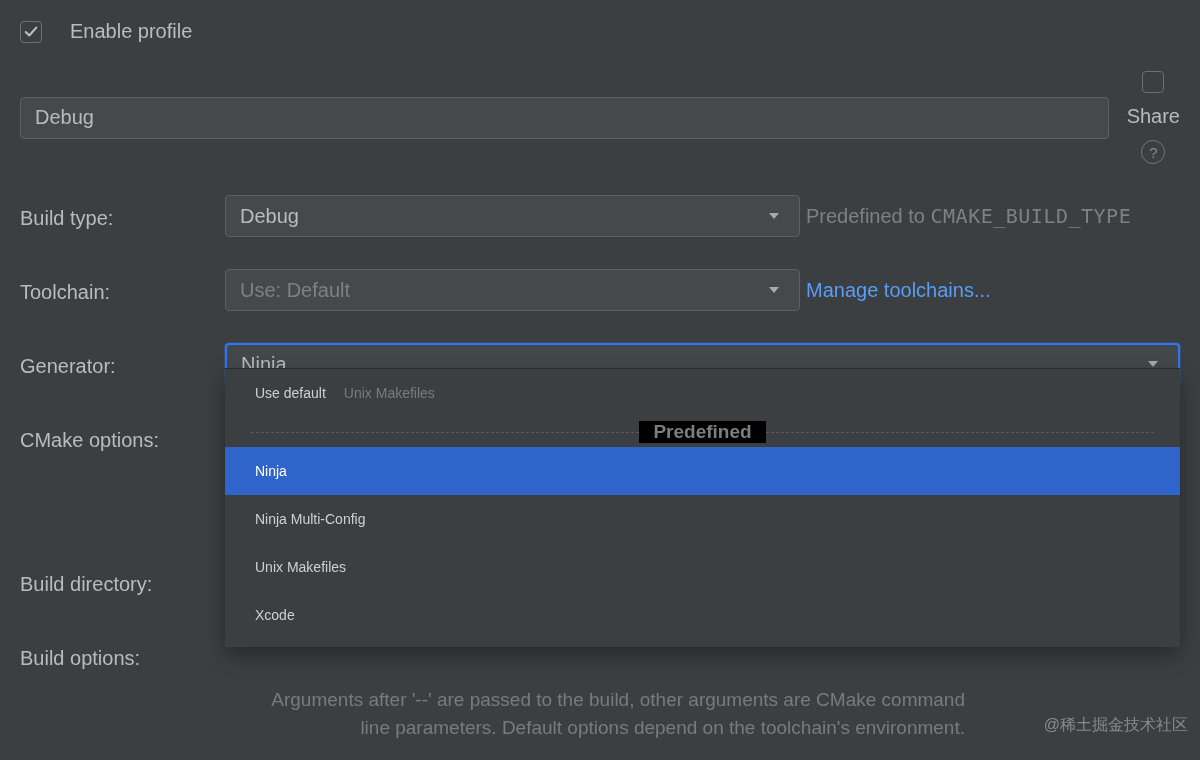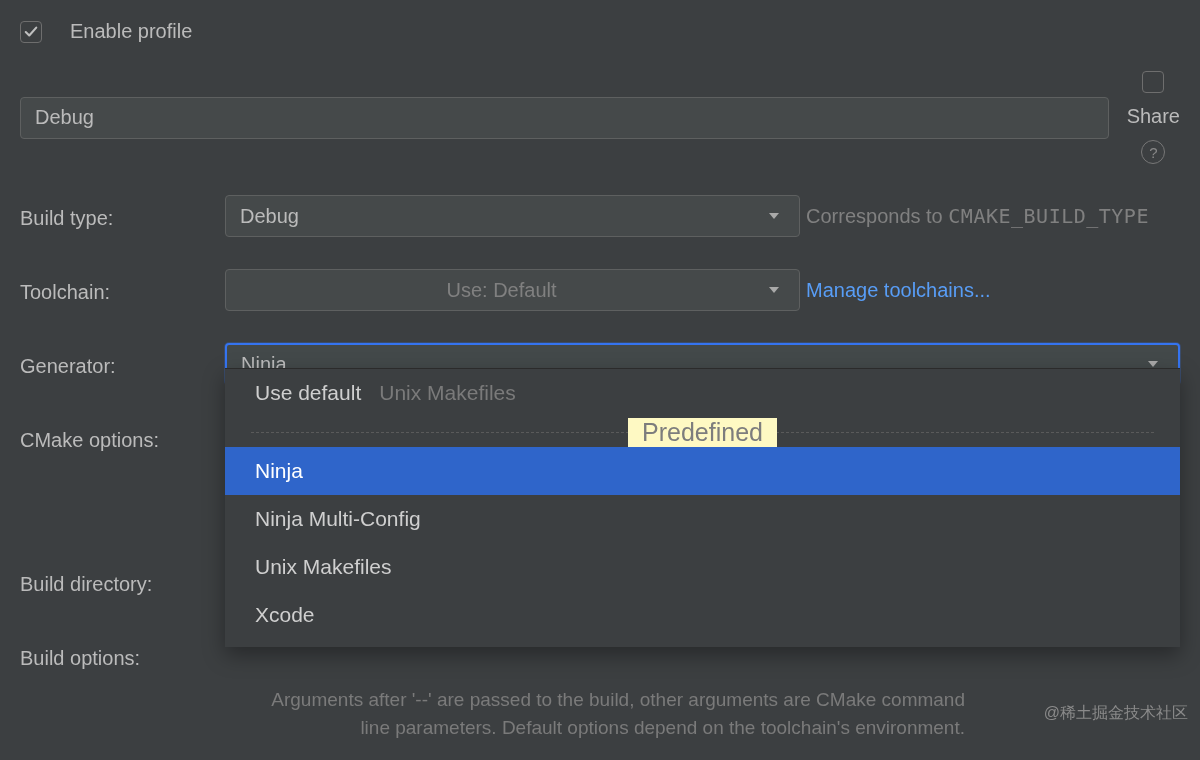--- a/index.html
+++ b/index.html
@@ -100,58 +100,58 @@
     top: 368px;
     background: #3c3f41;
     border-top: 1px solid #2b2b2b;
     box-shadow: 0 8px 20px rgba(0,0,0,.35);
     z-index: 20;
     padding-bottom: 8px;
   }
   .dd-item {
     height: 48px; display: flex; align-items: center;
     padding: 0 30px;
-    color: #cfcfcf; font-size: 21px;
+    color: #cfcfcf; font-size: 14px;
     cursor: pointer;
   }
   .dd-item .aux { color: #7a7a7a; margin-left: 18px; }
   .dd-item.selected { background: #2f65ca; color: #ffffff; }
   .dd-divider {
     position: relative; height: 30px;
     display: flex; align-items: center; justify-content: center;
     margin: 0 26px 0 26px;
   }
   .dd-divider::before {
     content: ""; position: absolute; left: 0; right: 0; top: 50%;
     border-top: 1px dashed #5a5a5a;
   }
   .dd-divider span {
-    position: relative; background: #fef9c3; padding: 0 14px;
-    color: #7d7d7d; font-size: 25px;
+    position: relative; background: #000000; padding: 0 14px;
+    color: #7d7d7d; font-size: 19px; font-weight: bold;
   }
 
   
   .row-gap-under-drop { margin-bottom: 30px; }
 
   
   .helper-block {
     margin-left: 225px;
     color: #7a7a7a;
     font-size: 19px;
     line-height: 1.45;
     max-width: 720px;
     text-align: right;
   }
 
   .watermark {
-    position: absolute; right: 12px; bottom: 36px;
+    position: absolute; right: 12px; bottom: 24px;
     color: #8a8a8a; font-size: 16px;
   }
 
-  .toolchain-combo { width: 575px; flex: 0 0 575px; text-align: center; }
+  .toolchain-combo { width: 575px; flex: 0 0 575px; }
   .generator-combo { flex: 1; }
 </style>
 </head>
 <body>
 
 <div class="panel">
 
   <div class="enable-row">
     <span class="checkbox">
       <svg viewBox="0 0 16 16">
@@ -177,21 +177,21 @@
     <div class="field-area">
       <div class="combo combo-build">
         <span class="combo-text">Debug</span>
         <span class="tri">
             <svg viewBox="0 0 12 10">
               <path d="M1 2 L6 8 L11 2 Z"></path>
             </svg>
           </span>
       </div>
       <span class="hint">
-        <span>Corresponds to </span><span class="mono">CMAKE_BUILD_TYPE</span>
+        <span>Predefined to </span><span class="mono">CMAKE_BUILD_TYPE</span>
       </span>
     </div>
   </div>
 
   <div class="row">
     <div class="label">Toolchain:</div>
     <div class="field-area">
       <div class="combo toolchain-combo">
         <span class="combo-text placeholder">Use: Default</span>
         <span class="tri">

